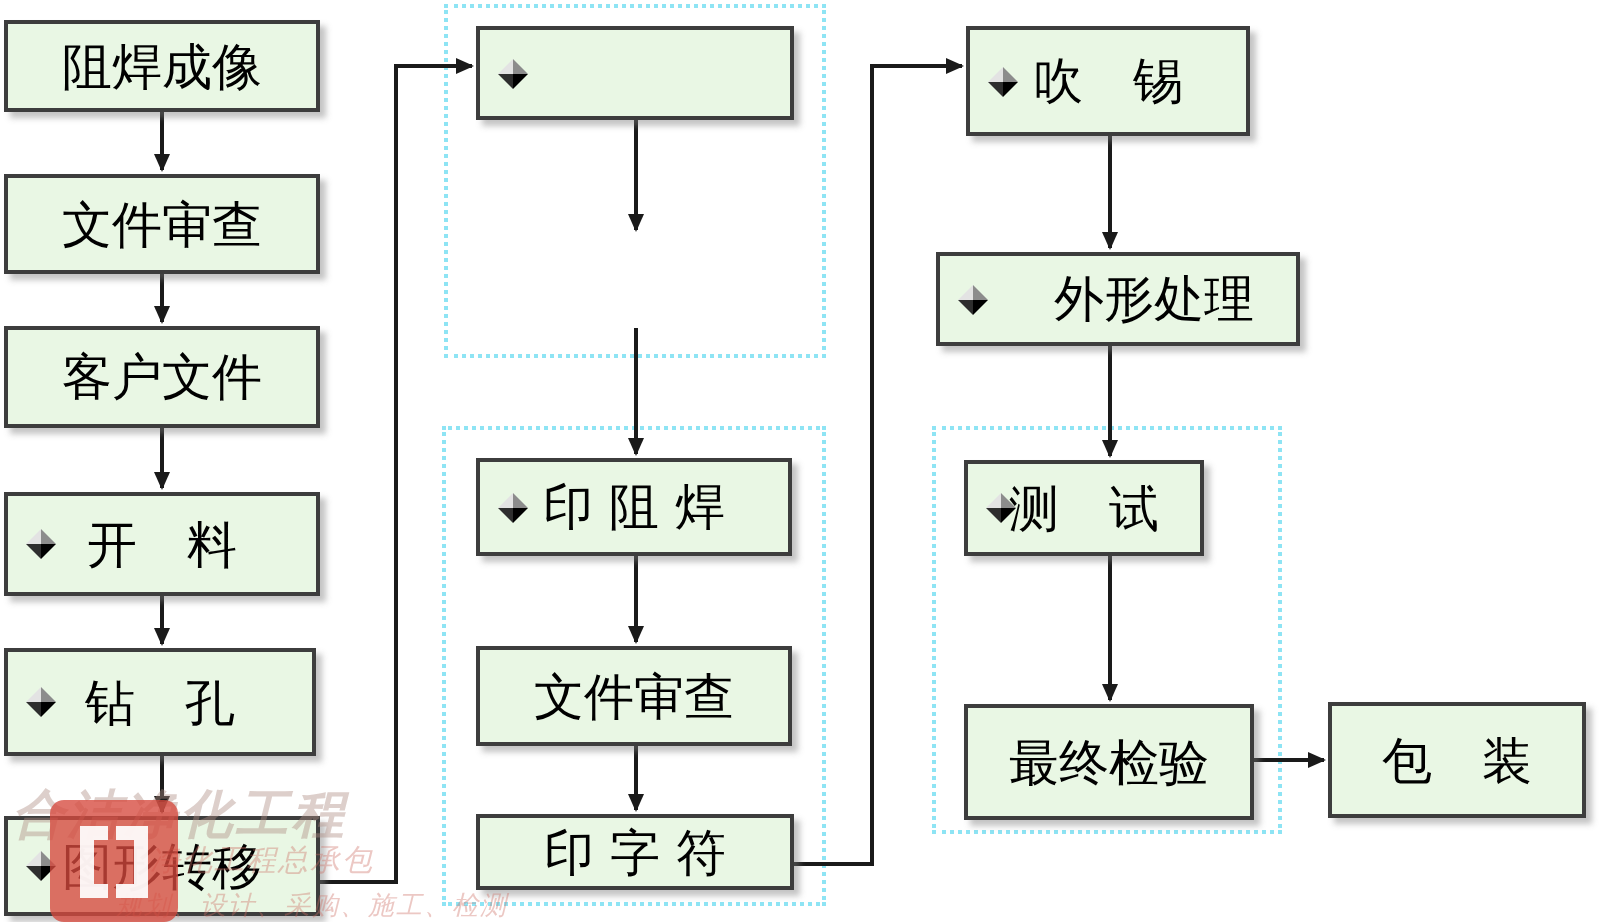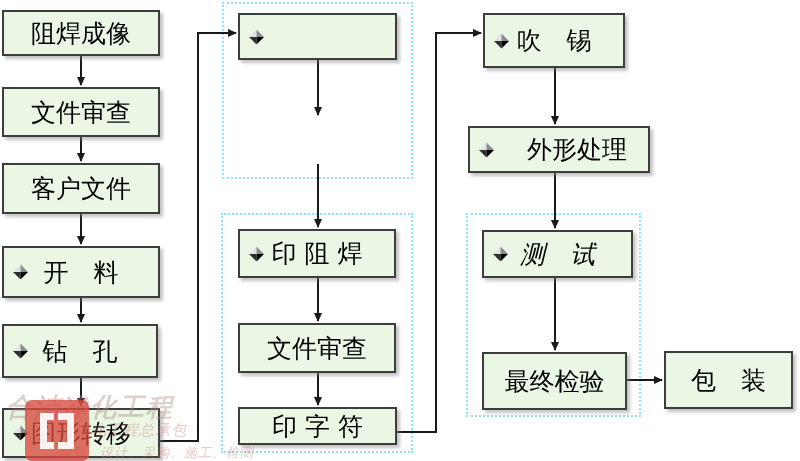--- a/index.html
+++ b/index.html
@@ -35,21 +35,21 @@
   .n-pattern         {left:2px;  top:408px; width:158px; height:50px;}
   
   .n-etching         {left:238px;top:13px;  width:159px; height:47px;}
   .n-stripping       {left:238px;top:117px; width:159px; height:47px;}
   .n-maskprint       {left:238px;top:229px; width:158px; height:49px;}
   .n-maskimage       {left:238px;top:323px; width:158px; height:50px;}
   .n-legend          {left:238px;top:407px; width:159px; height:38px;}
   
   .n-tinblow         {left:483px;top:13px;  width:142px; height:55px;}
   .n-profile         {left:468px;top:126px; width:182px; height:47px;padding-left:36px;}
-  .n-testing         {left:482px;top:230px; width:151px; height:48px;font-style:italic;}
+  .n-testing         {left:482px;top:230px; width:120px; height:48px;}
   .n-inspection      {left:482px;top:352px; width:145px; height:58px;}
   .n-packaging       {left:664px;top:351px; width:129px; height:58px;}
   
   .group{
     position:absolute;border:2px dotted #8ee4f4;box-sizing:border-box;
     background:transparent;
   }
   .g-etch  {left:222px;top:2px;  width:191px;height:177px;}
   .g-mask  {left:221px;top:213px;width:192px;height:240px;}
   .g-test  {left:466px;top:213px;width:175px;height:204px;}

